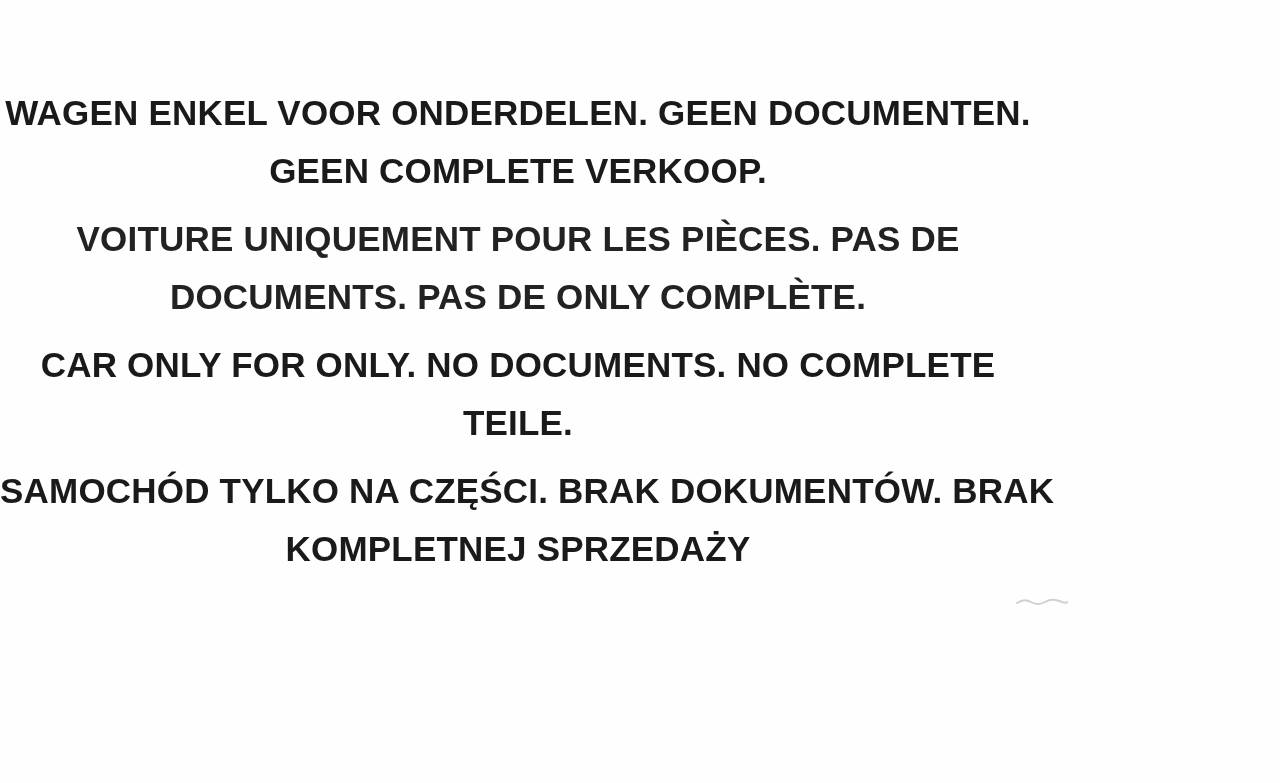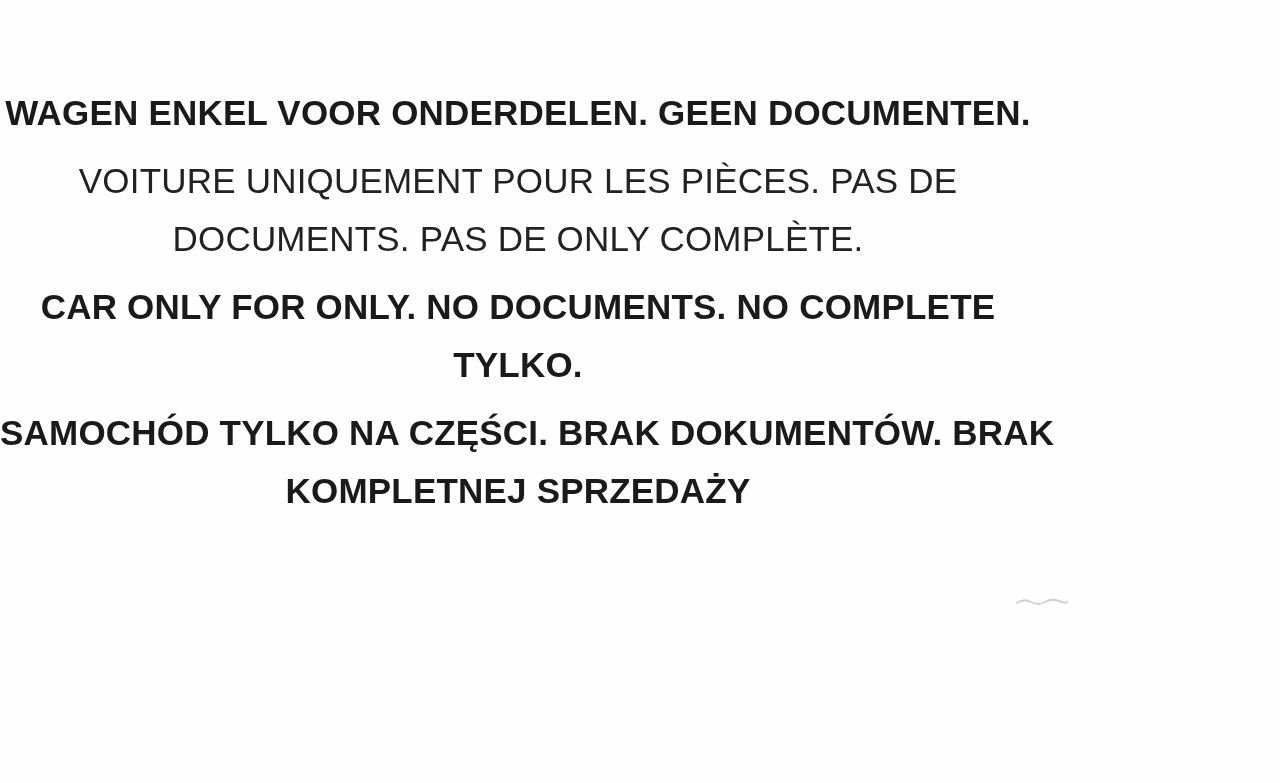--- a/index.html
+++ b/index.html
@@ -33,50 +33,51 @@
     font-size: 35px;
     line-height: 58px;
     color: #1a1a1a;
     letter-spacing: 0.2px;
     white-space: nowrap;
   }
   .weight-bold .notice-line {
     font-weight: 700;
   }
   .weight-regular .notice-line {
-    font-weight: 400;
+    font-weight: 700;
     color: #222222;
   }
   .scan-artifact {
     position: absolute;
     left: 1016px;
     top: 597px;
     width: 52px;
     height: 10px;
     opacity: 0.55;
     pointer-events: none;
   }
 </style>
 </head>
 <body>
 
 <div class="page">
 
   <div class="notice-paragraph weight-bold">
     <span class="notice-line">WAGEN ENKEL VOOR ONDERDELEN. GEEN DOCUMENTEN.</span>
+    <span class="notice-line">GEEN COMPLETE VERKOOP.</span>
   </div>
 
   <div class="notice-paragraph weight-regular">
     <span class="notice-line">VOITURE UNIQUEMENT POUR LES PIÈCES. PAS DE</span>
     <span class="notice-line">DOCUMENTS. PAS DE ONLY COMPLÈTE.</span>
   </div>
 
   <div class="notice-paragraph weight-bold">
     <span class="notice-line">CAR ONLY FOR ONLY. NO DOCUMENTS. NO COMPLETE</span>
-    <span class="notice-line">TYLKO.</span>
+    <span class="notice-line">TEILE.</span>
   </div>
 
 
   <div class="notice-paragraph weight-bold">
     <span class="notice-line">SAMOCHÓD TYLKO NA CZĘŚCI. BRAK DOKUMENTÓW. BRAK</span>
     <span class="notice-line">KOMPLETNEJ SPRZEDAŻY</span>
   </div>
 
   <svg class="scan-artifact" viewBox="0 0 52 10" xmlns="http://www.w3.org/2000/svg">
     <path d="M1 6 Q 8 1, 15 5 T 29 5 T 43 4 T 51 5" fill="none" stroke="#ababab" stroke-width="2" stroke-linecap="round"></path>

